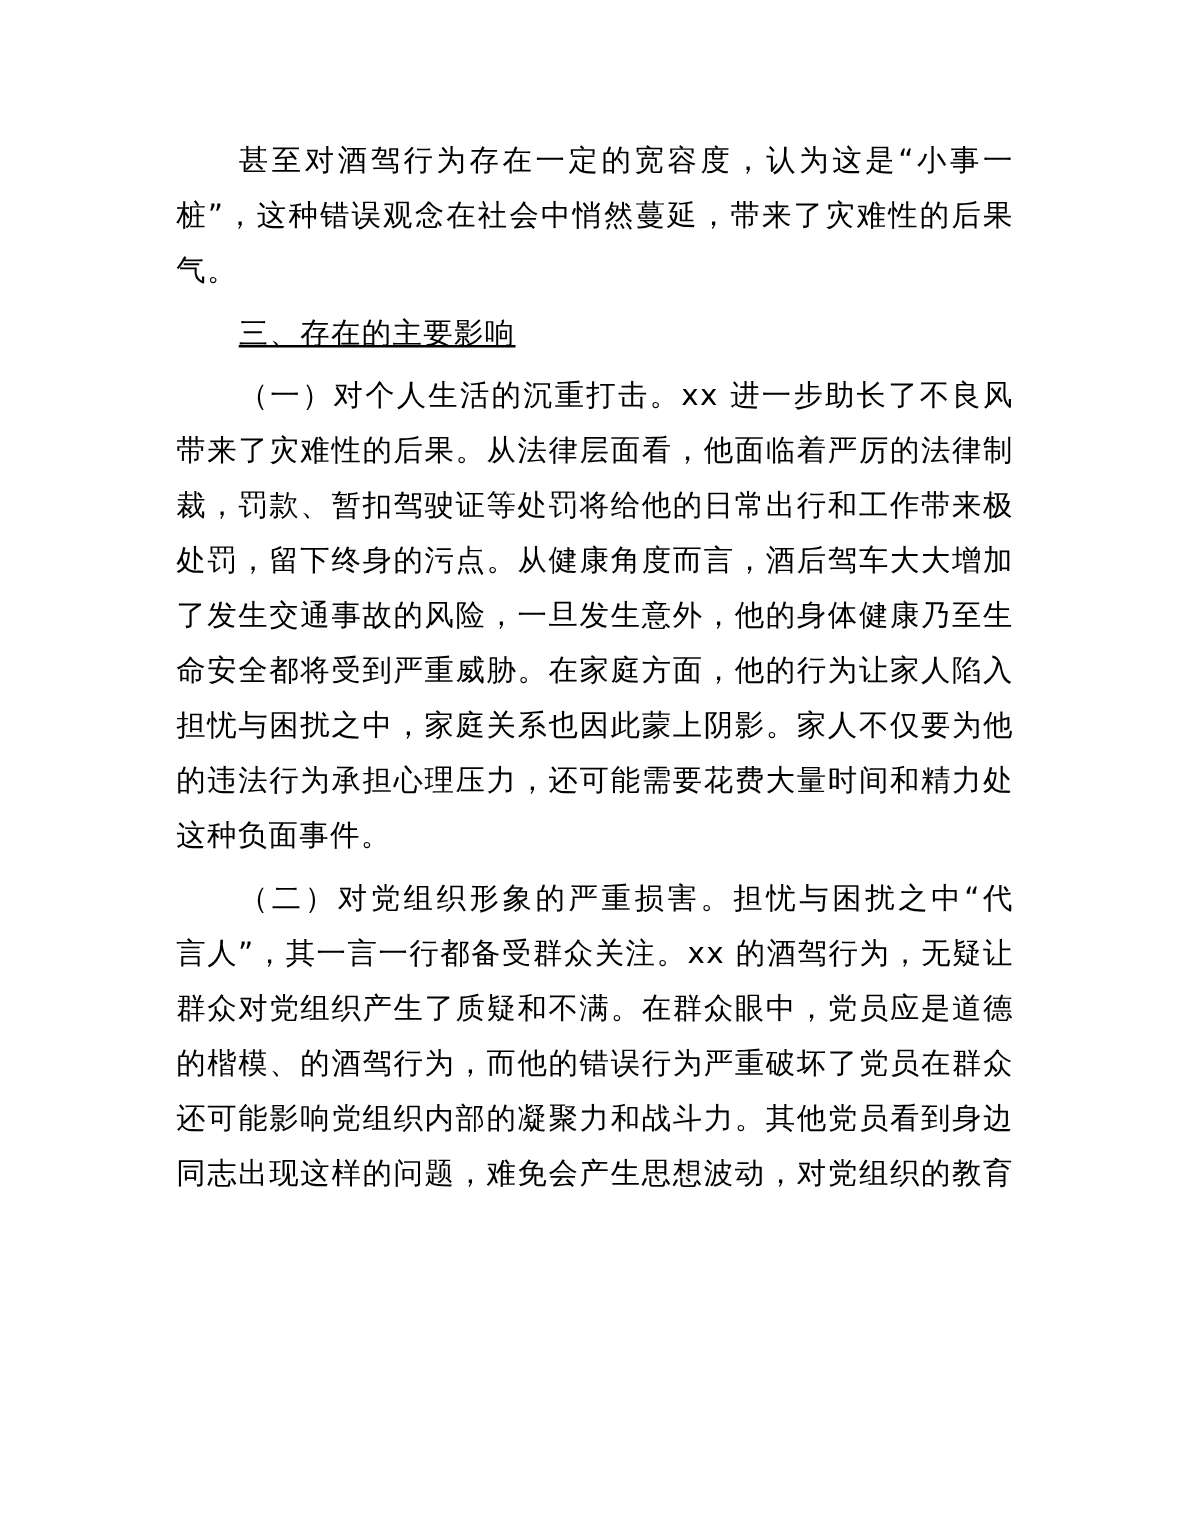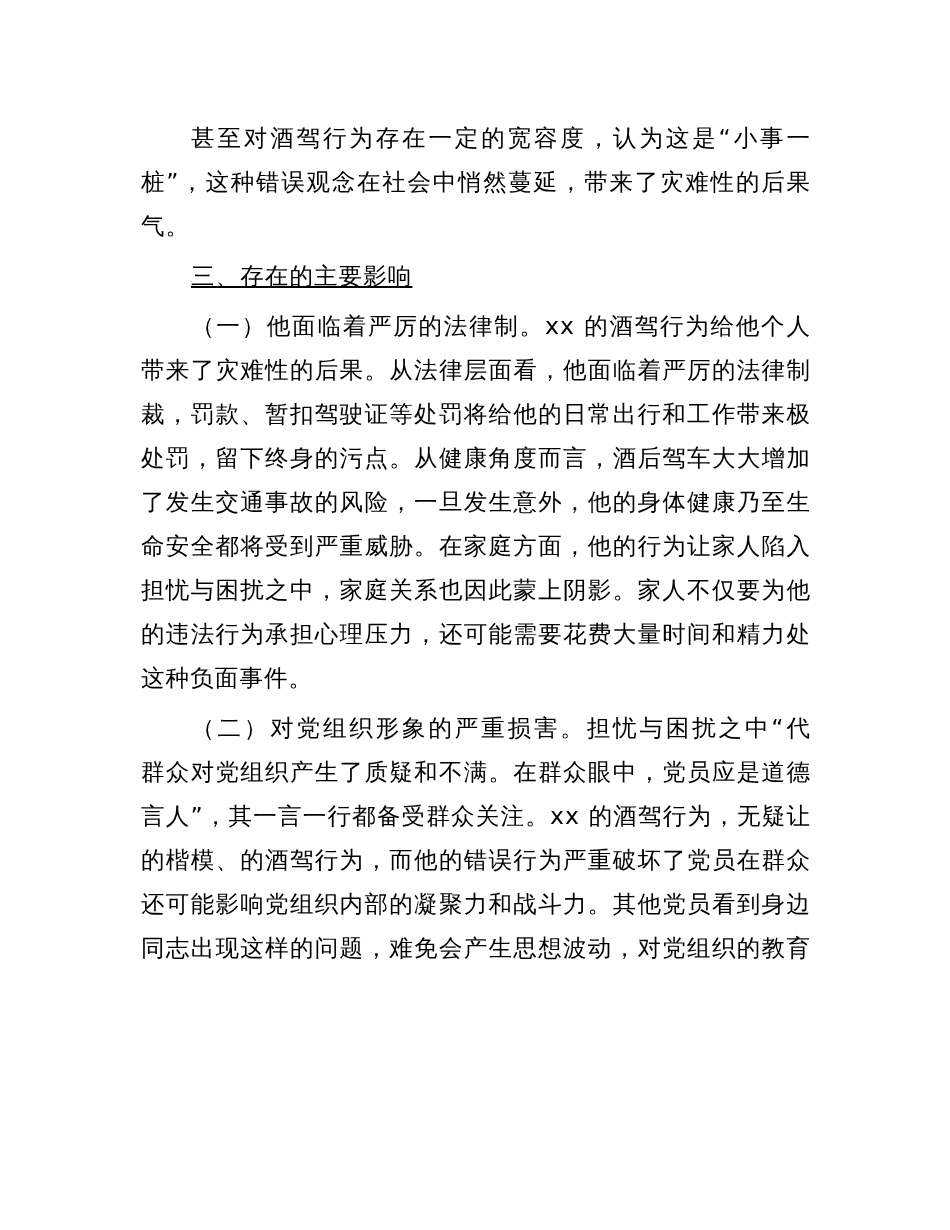--- a/index.html
+++ b/index.html
@@ -19,21 +19,21 @@
     position: absolute;
     left: 0;
     top: 0;
     width: 950px;
     height: 1230px;
     background: #ffffff;
   }
   .content {
     position: absolute;
     left: 141px;
-    top: 122px;
+    top: 112px;
     width: 670px;
   }
   .para {
     margin: 0 0 6px 0;
   }
   .line {
     display: block;
     height: 44px;
     line-height: 32px;
     font-size: 23.5px;
@@ -63,34 +63,34 @@
       <span class="line indent">甚至对酒驾行为存在一定的宽容度，认为这是“小事一</span>
       <span class="line">桩”，这种错误观念在社会中悄然蔓延，带来了灾难性的后果</span>
       <span class="line last">气。</span>
     </div>
 
     <div class="para heading">
       <span class="line indent last">三、存在的主要影响</span>
     </div>
 
     <div class="para">
-      <span class="line indent">（一）他面临着严厉的法律制。xx 的酒驾行为给他个人</span>
+      <span class="line indent">（一）对个人生活的沉重打击。xx 进一步助长了不良风</span>
       <span class="line">带来了灾难性的后果。从法律层面看，他面临着严厉的法律制</span>
       <span class="line">裁，罚款、暂扣驾驶证等处罚将给他的日常出行和工作带来极</span>
       <span class="line">处罚，留下终身的污点。从健康角度而言，酒后驾车大大增加</span>
       <span class="line">了发生交通事故的风险，一旦发生意外，他的身体健康乃至生</span>
       <span class="line">命安全都将受到严重威胁。在家庭方面，他的行为让家人陷入</span>
       <span class="line">担忧与困扰之中，家庭关系也因此蒙上阴影。家人不仅要为他</span>
       <span class="line">的违法行为承担心理压力，还可能需要花费大量时间和精力处</span>
       <span class="line last">这种负面事件。</span>
     </div>
 
     <div class="para">
       <span class="line indent">（二）对党组织形象的严重损害。担忧与困扰之中“代</span>
+      <span class="line">言人”，其一言一行都备受群众关注。xx 的酒驾行为，无疑让</span>
       <span class="line">群众对党组织产生了质疑和不满。在群众眼中，党员应是道德</span>
-      <span class="line">言人”，其一言一行都备受群众关注。xx 的酒驾行为，无疑让</span>
       <span class="line">的楷模、的酒驾行为，而他的错误行为严重破坏了党员在群众</span>
       <span class="line">还可能影响党组织内部的凝聚力和战斗力。其他党员看到身边</span>
       <span class="line">同志出现这样的问题，难免会产生思想波动，对党组织的教育</span>
     </div>
 
   </div>
 </div>
 
 </body></html>

